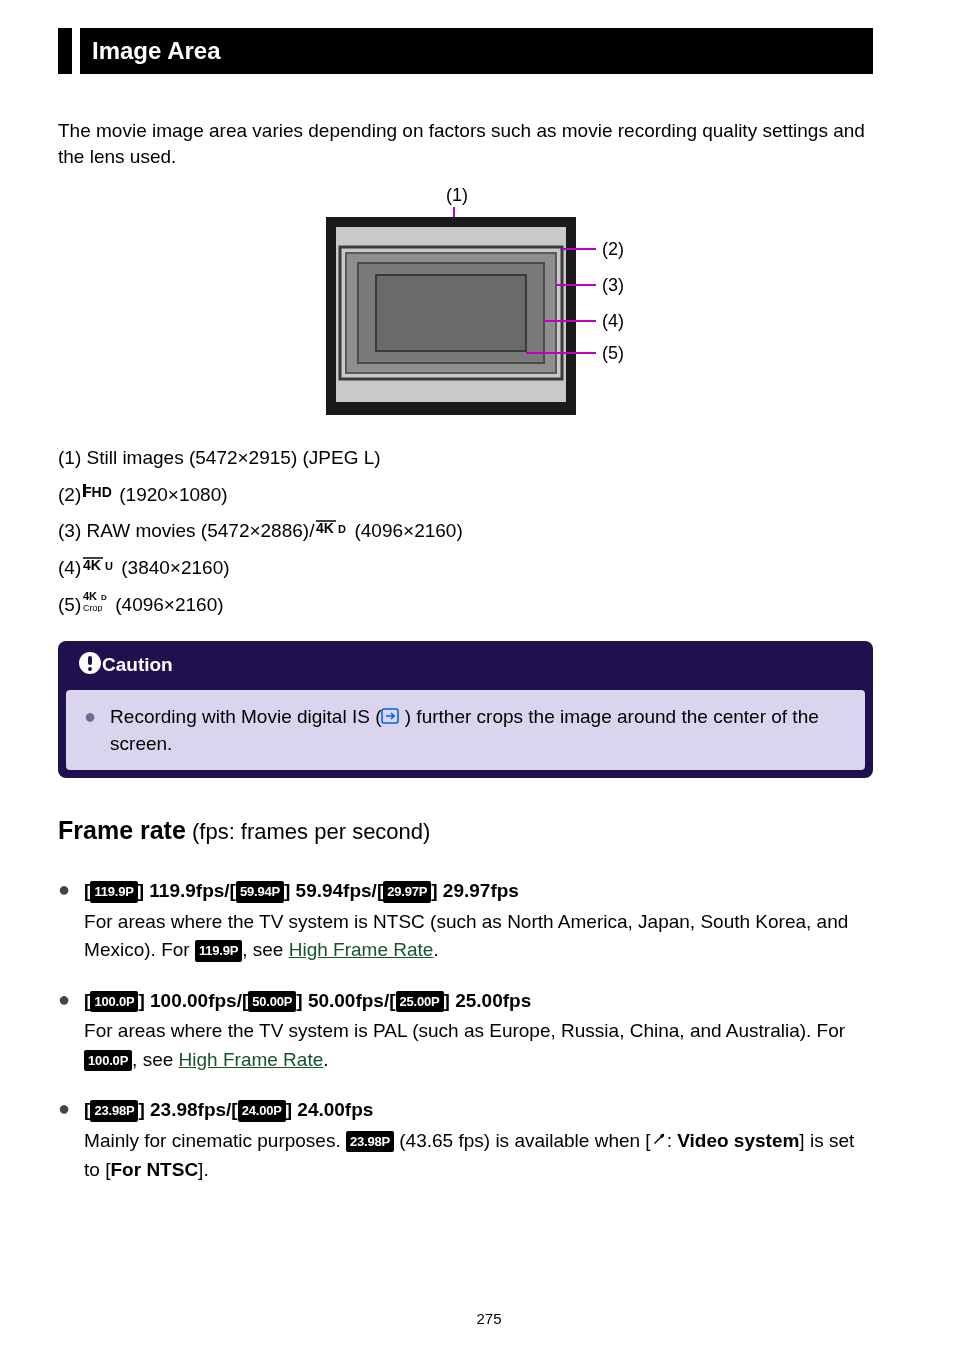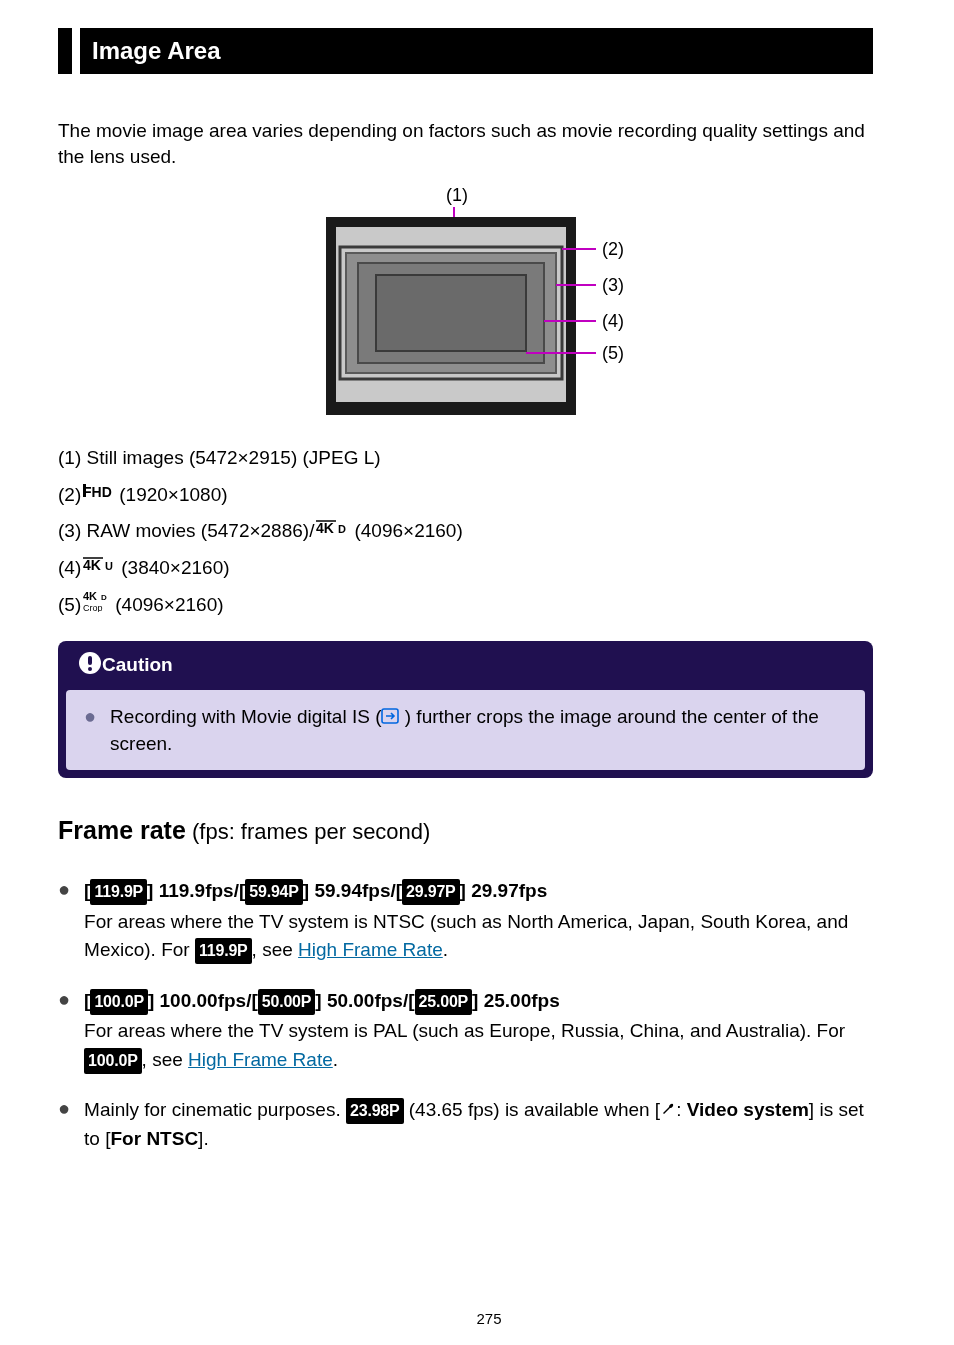--- a/index.html
+++ b/index.html
@@ -47,21 +47,21 @@
     line-height: 1.5;
     display: flex;
     align-items: center;
     gap: 2px;
   }
   .badge {
     display: inline-block;
     background: #000;
     color: #fff;
     font-weight: bold;
-    font-size: 16px;
+    font-size: 13px;
     padding: 1px 4px;
     border-radius: 2px;
     vertical-align: middle;
     font-family: Arial, sans-serif;
     letter-spacing: -0.2px;
   }
   .inline-icon {
     display: inline-block;
     vertical-align: middle;
   }
@@ -113,21 +113,21 @@
     gap: 14px;
     margin-bottom: 22px;
   }
   .fr-item .dot {
     font-size: 20px;
     line-height: 1.2;
     color: #444;
   }
   .fr-item .content { line-height: 1.5; }
   .fr-item .first-line { margin-bottom: 2px; }
-  a.link { color: #0369a1; }
+  a.link { color: #14532d; }
   .page-num {
     position: absolute;
     bottom: 18px;
     left: 12px;
     width: 100%;
     text-align: center;
     font-size: 15px;
     color: #000;
   }
   .wrench-icon, .ref-icon, .exclaim-icon { display: inline-block; vertical-align: middle; }
@@ -272,20 +272,23 @@
       </div>
       <div>
         <span>For areas where the TV system is PAL (such as Europe, Russia, China, and Australia). For </span><span class="badge">100.0P</span><span>, see </span><a href="#" class="link">High Frame Rate</a><span>.</span>
       </div>
     </div>
   </div>
 
   <div class="fr-item">
     <span class="dot">●</span>
     <div class="content">
+      <div class="first-line">
+        <b><span>[</span></b><span class="badge">23.98P</span><b><span>] 23.98fps/[</span></b><span class="badge">24.00P</span><b><span>] 24.00fps</span></b>
+      </div>
       <div>
         <span>Mainly for cinematic purposes. </span><span class="badge">23.98P</span><span> (43.65 fps) is available when [</span><span class="wrench-icon"><svg width="16" height="16" viewBox="0 0 16 16">
               <path d="M13 3 a3 3 0 0 0 -4 3 L3 12 l1 1 6-6 a3 3 0 0 0 3-4 z" fill="#000"></path>
             </svg></span><span>: </span><b><span>Video system</span></b><span>] is set to [</span><b><span>For NTSC</span></b><span>].</span>
       </div>
     </div>
   </div>
 
 </div>
 

